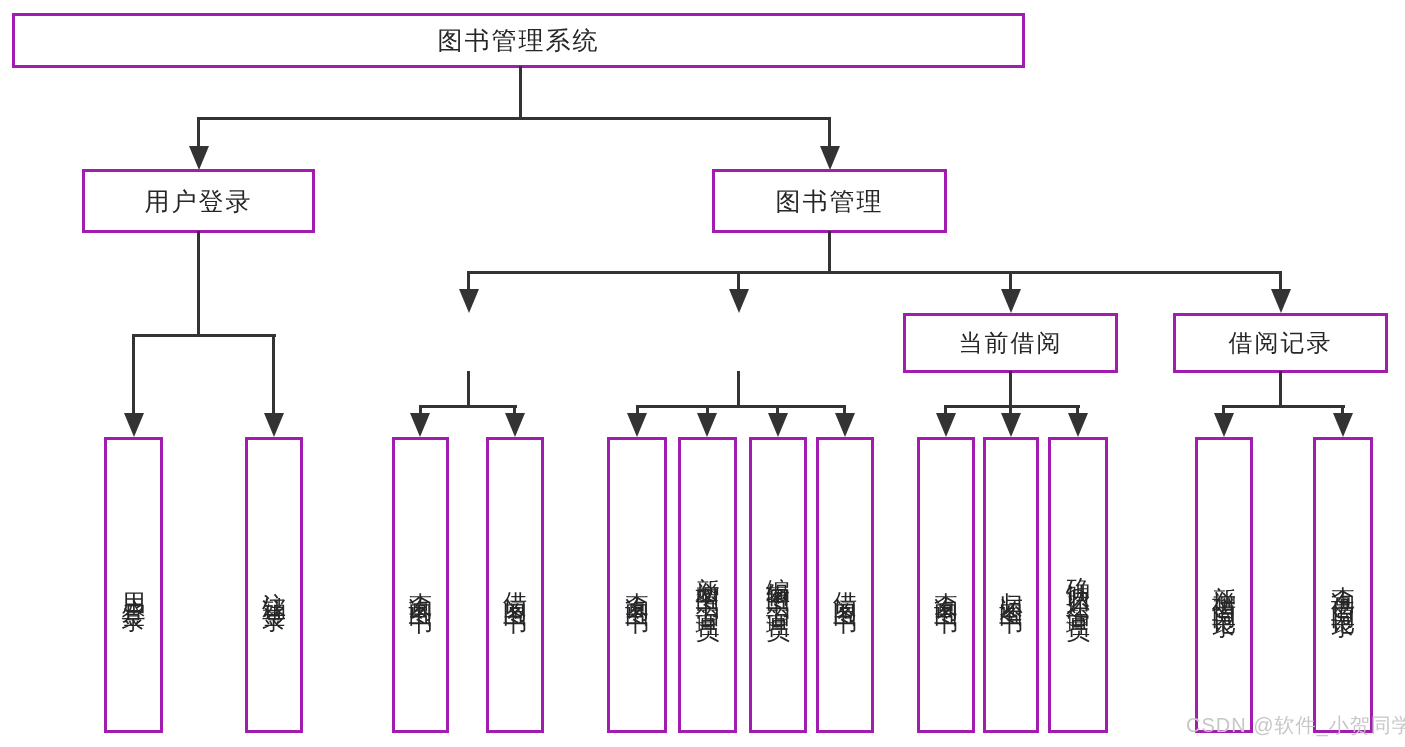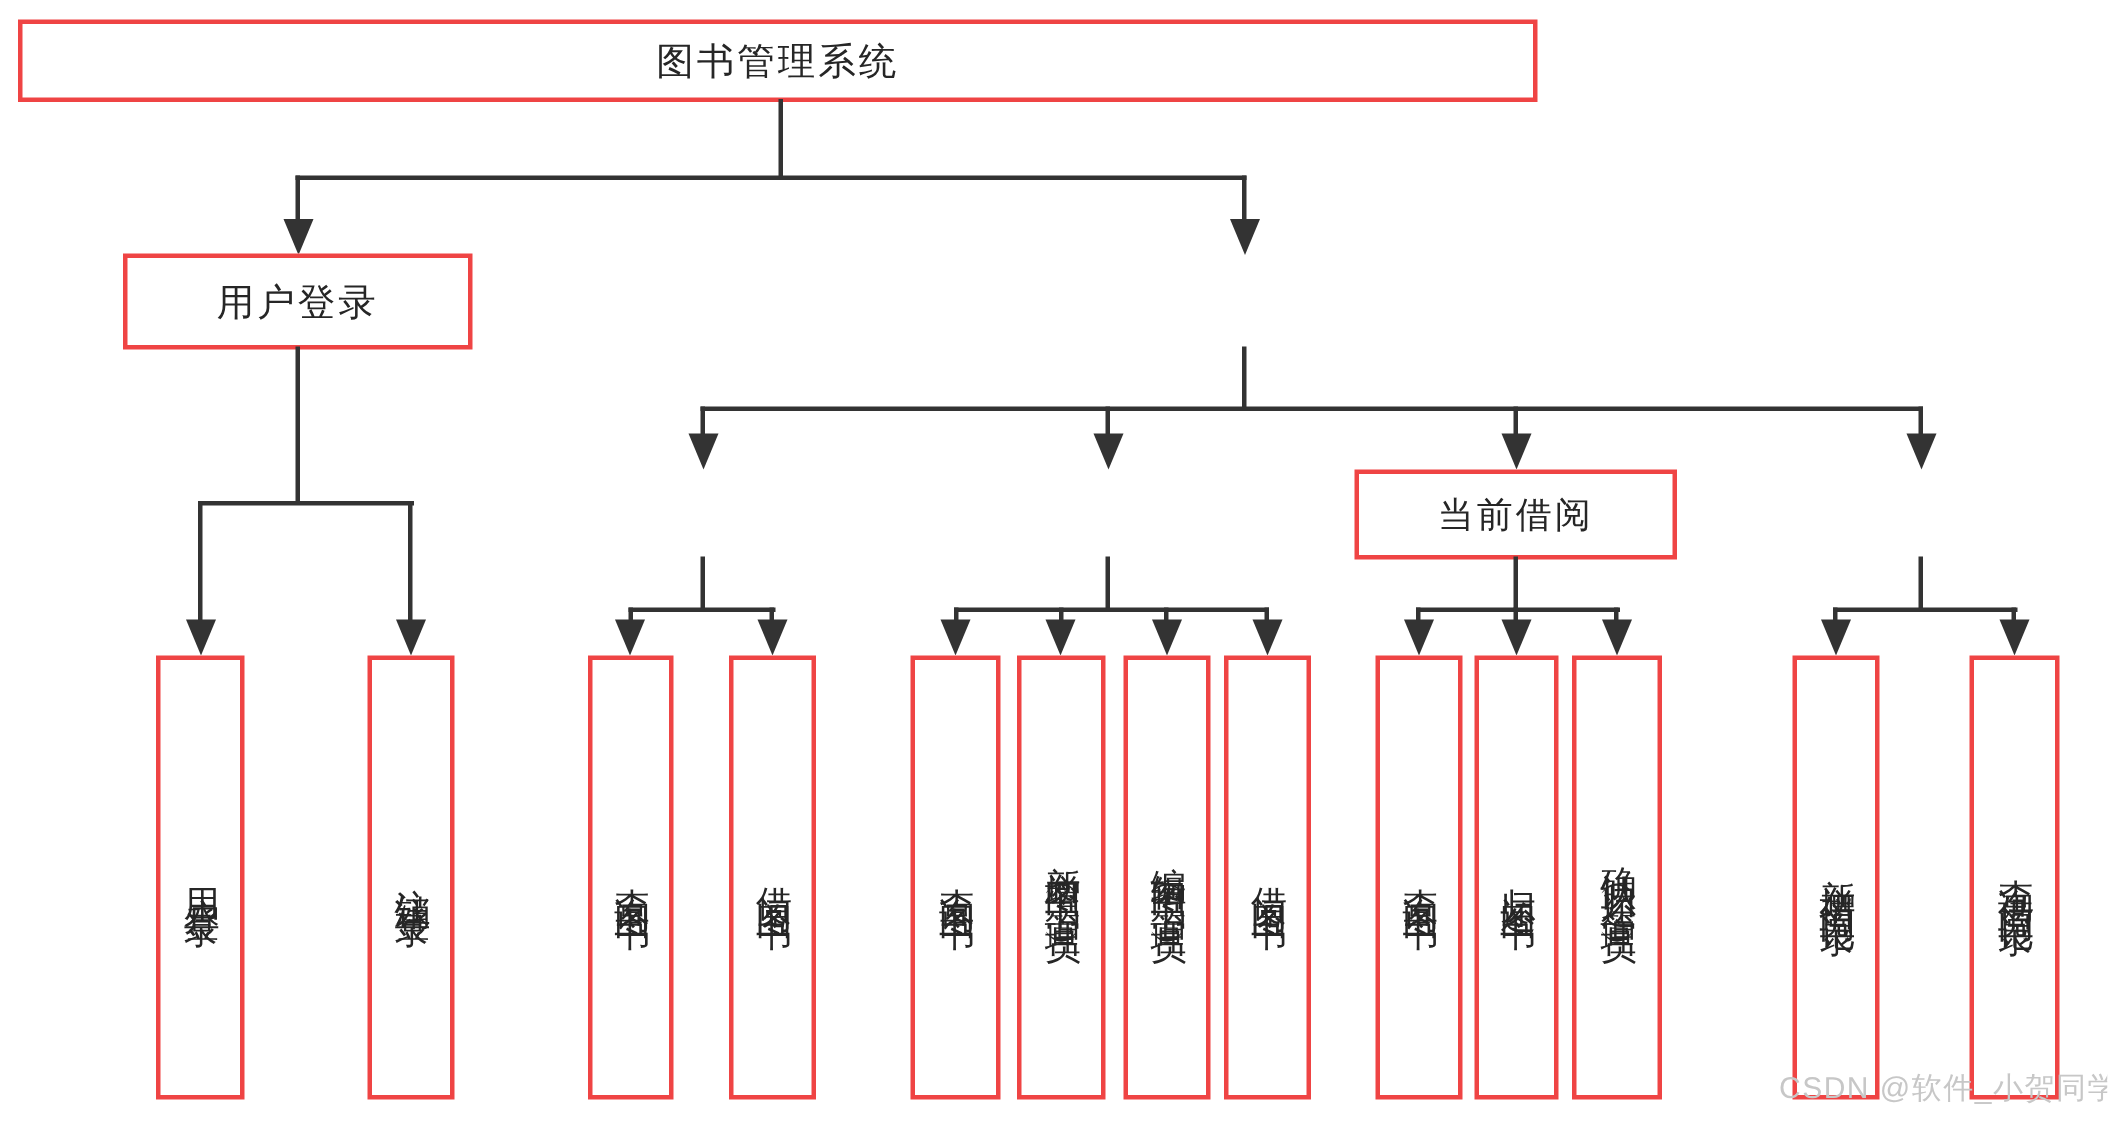--- a/index.html
+++ b/index.html
@@ -2,21 +2,21 @@
 <html><head>
 <meta charset="utf-8">
 <style>
   html,body{margin:0;padding:0;background:#fff;}
   .stage{
     position:relative;width:1405px;height:747px;background:#fff;overflow:hidden;
     font-family:"Liberation Sans","DejaVu Sans",sans-serif;
   }
   .box{
     position:absolute;box-sizing:border-box;background:#fff;
-    border:3px solid #ef4444;color:#262626;
+    border:3px solid #a21caf;color:#262626;
     display:flex;align-items:center;justify-content:center;
   }
   .hbox{font-size:25px;letter-spacing:2px;white-space:nowrap;}
   .vbox{font-size:24px;}
   .vbox span{
     writing-mode:vertical-rl;letter-spacing:6px;line-height:1;
     white-space:nowrap;
   }
   .ln{position:absolute;background:#333333;}
   .arr{
@@ -38,40 +38,42 @@
   <div class="box hbox" style="left:12px;top:13px;width:1013px;height:55px;">图书管理系统</div>
 
   <div class="ln" style="left:519px;top:66px;width:3px;height:53px;"></div>
   <div class="ln" style="left:197px;top:117px;width:634px;height:3px;"></div>
   <div class="ln" style="left:197px;top:117px;width:3px;height:34px;"></div>
   <div class="arr" style="left:189px;top:146px;"></div>
   <div class="ln" style="left:828px;top:117px;width:3px;height:34px;"></div>
   <div class="arr" style="left:820px;top:146px;"></div>
 
   <div class="box hbox" style="left:82px;top:169px;width:233px;height:64px;">用户登录</div>
+  <div class="box hbox" style="left:712px;top:169px;width:235px;height:64px;">图书管理</div>
 
   <div class="ln" style="left:197px;top:231px;width:3px;height:105px;"></div>
   <div class="ln" style="left:132px;top:334px;width:144px;height:3px;"></div>
   <div class="ln" style="left:132px;top:334px;width:3px;height:81px;"></div>
   <div class="arr" style="left:124px;top:413px;"></div>
   <div class="ln" style="left:272px;top:334px;width:3px;height:81px;"></div>
   <div class="arr" style="left:264px;top:413px;"></div>
 
   <div class="ln" style="left:828px;top:231px;width:3px;height:42px;"></div>
   <div class="ln" style="left:467px;top:271px;width:815px;height:3px;"></div>
   <div class="ln" style="left:467px;top:271px;width:3px;height:22px;"></div>
   <div class="arr" style="left:459px;top:289px;"></div>
   <div class="ln" style="left:737px;top:271px;width:3px;height:22px;"></div>
   <div class="arr" style="left:729px;top:289px;"></div>
   <div class="ln" style="left:1009px;top:271px;width:3px;height:22px;"></div>
   <div class="arr" style="left:1001px;top:289px;"></div>
   <div class="ln" style="left:1279px;top:271px;width:3px;height:22px;"></div>
   <div class="arr" style="left:1271px;top:289px;"></div>
 
   <div class="box hbox" style="left:903px;top:313px;width:215px;height:60px;font-size:24px;text-align:right;">当前借阅</div>
+  <div class="box hbox" style="left:1173px;top:313px;width:215px;height:60px;font-size:24px;">借阅记录</div>
 
   <div class="ln" style="left:467px;top:371px;width:3px;height:37px;"></div>
   <div class="ln" style="left:419px;top:405px;width:98px;height:3px;"></div>
   <div class="ln" style="left:419px;top:405px;width:3px;height:12px;"></div>
   <div class="arr" style="left:410px;top:413px;"></div>
   <div class="ln" style="left:513px;top:405px;width:3px;height:12px;"></div>
   <div class="arr" style="left:505px;top:413px;"></div>
 
   <div class="ln" style="left:737px;top:371px;width:3px;height:37px;"></div>
   <div class="ln" style="left:636px;top:405px;width:210px;height:3px;"></div>

